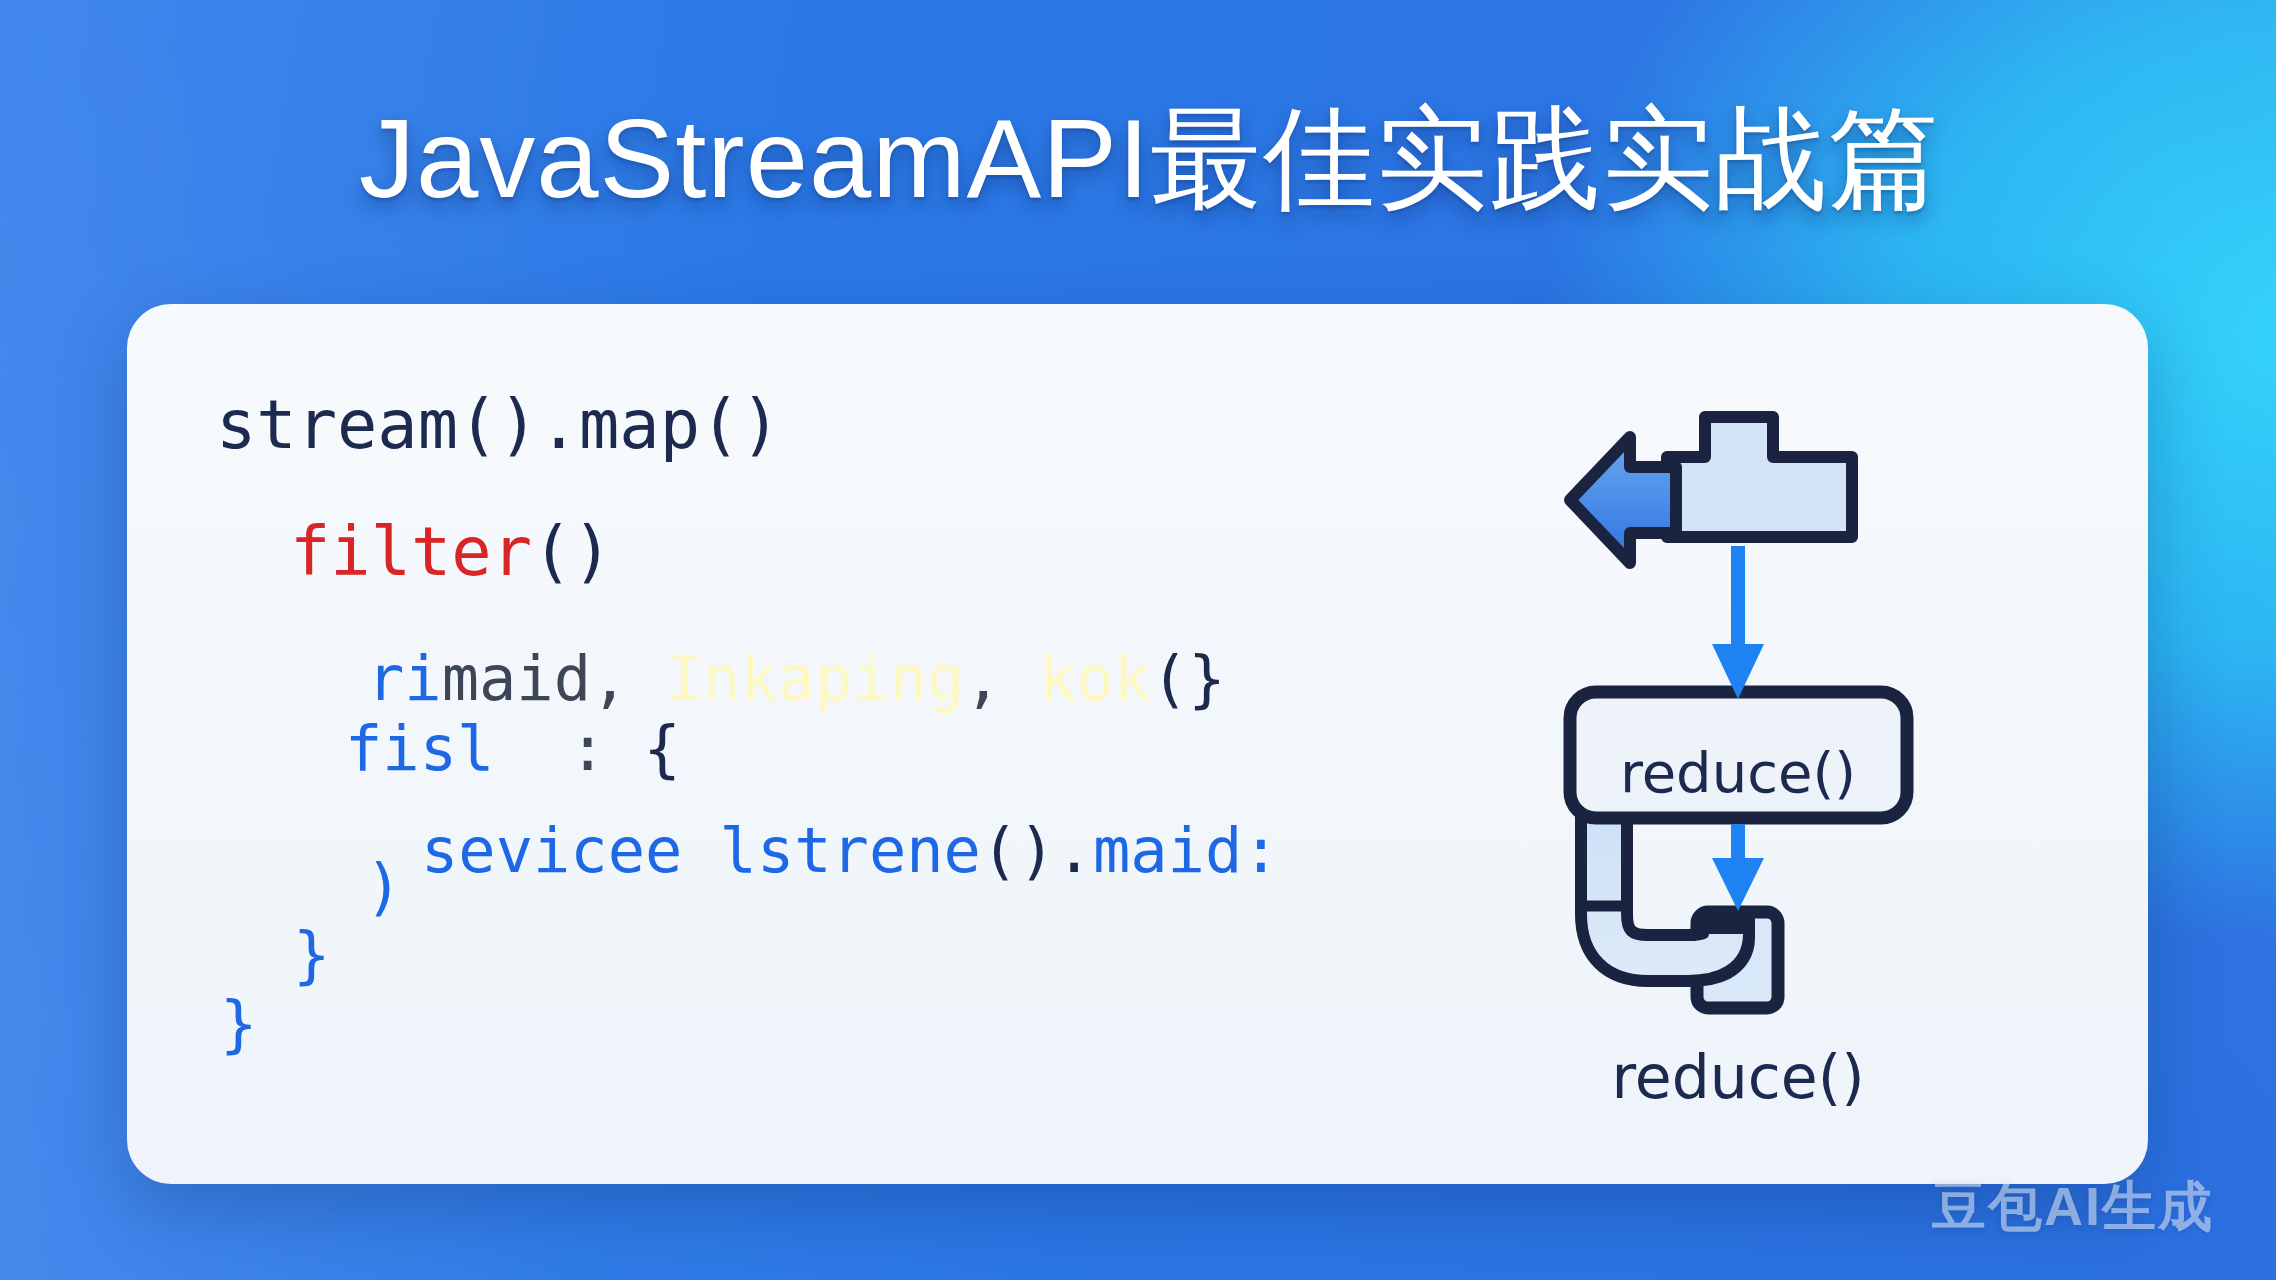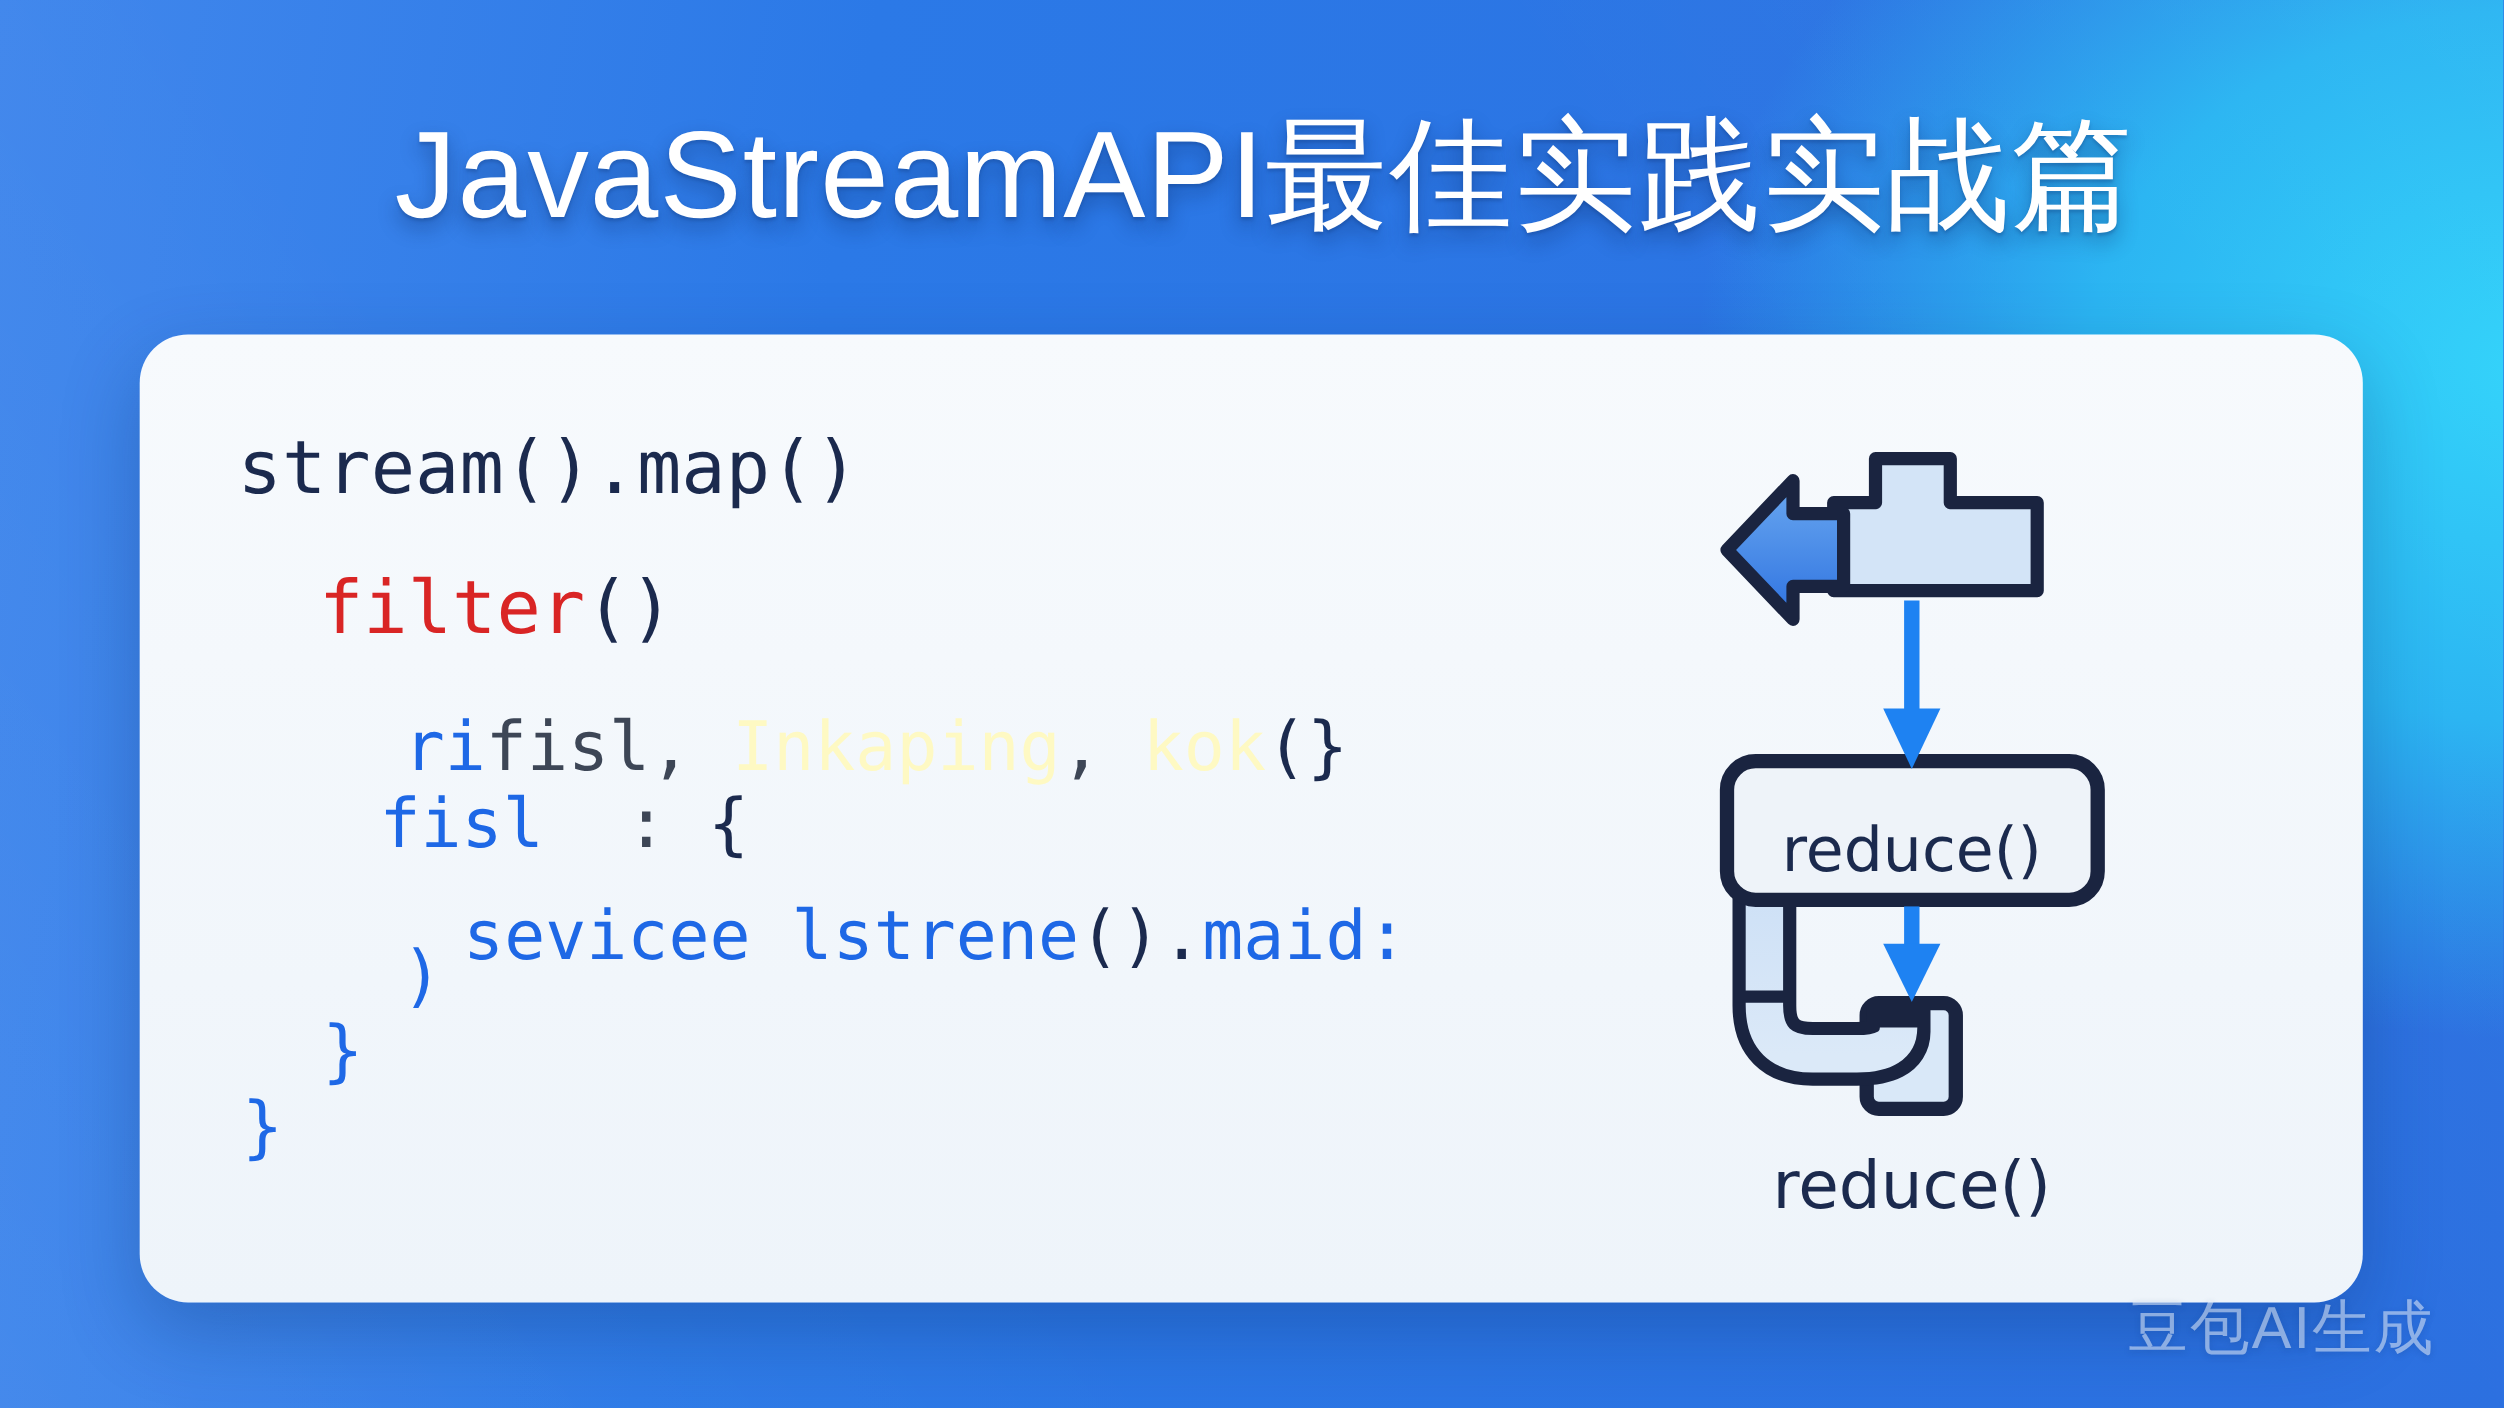--- a/index.html
+++ b/index.html
@@ -49,21 +49,21 @@
   .l6{left:365px;top:856px}
   .l7{left:293px;top:924px}
   .l8{left:220px;top:993px}
   .diagram-svg{position:absolute;left:1500px;top:390px;}
   .svg-label{
     font-family:"DejaVu Sans","Liberation Sans",sans-serif;
     font-weight:500;
   }
   .watermark{
     position:absolute;right:62px;bottom:36px;
-    font-size:54px;font-weight:400;letter-spacing:2px;
+    font-size:54px;font-weight:700;letter-spacing:2px;
     color:rgba(238,244,252,0.52);
     text-shadow:0 2px 6px rgba(20,60,130,.22);
   }
 </style>
 </head>
 <body>
 
 <div class="stage">
 
   <div class="bg"></div>
@@ -73,21 +73,21 @@
 
   <div class="card">
 
     
   </div>
 
   <div class="code-line fs-lg l2"><span class="c-red">filter</span><span class="c-navy">()</span></div>
 
   <div class="code-line fs-lg l1"><span class="c-navy">stream().map()</span></div>
 
-  <div class="code-line fs-md l3"><span class="c-blue">ri</span><span class="c-slate">fisl, </span><span class="c-green">Inkaping</span><span class="c-slate">, </span><span class="c-green">kok</span><span class="c-navy">(}</span></div>
+  <div class="code-line fs-md l3"><span class="c-blue">ri</span><span class="c-slate">maid, </span><span class="c-green">Inkaping</span><span class="c-slate">, </span><span class="c-green">kok</span><span class="c-navy">(}</span></div>
 
   <div class="code-line fs-md l4"><span class="c-blue">fisl</span><span class="c-slate">  :</span><span class="c-navy"> {</span></div>
 
   <div class="code-line fs-md l5"><span class="c-blue">sevicee lstrene</span><span class="c-navy">().</span><span class="c-blue">maid:</span></div>
 
   <div class="code-line fs-md l6"><span class="c-blue">)</span></div>
 
   <div class="code-line fs-md l7"><span class="c-blue">}</span></div>
 
   <div class="code-line fs-md l8"><span class="c-blue">}</span></div>

